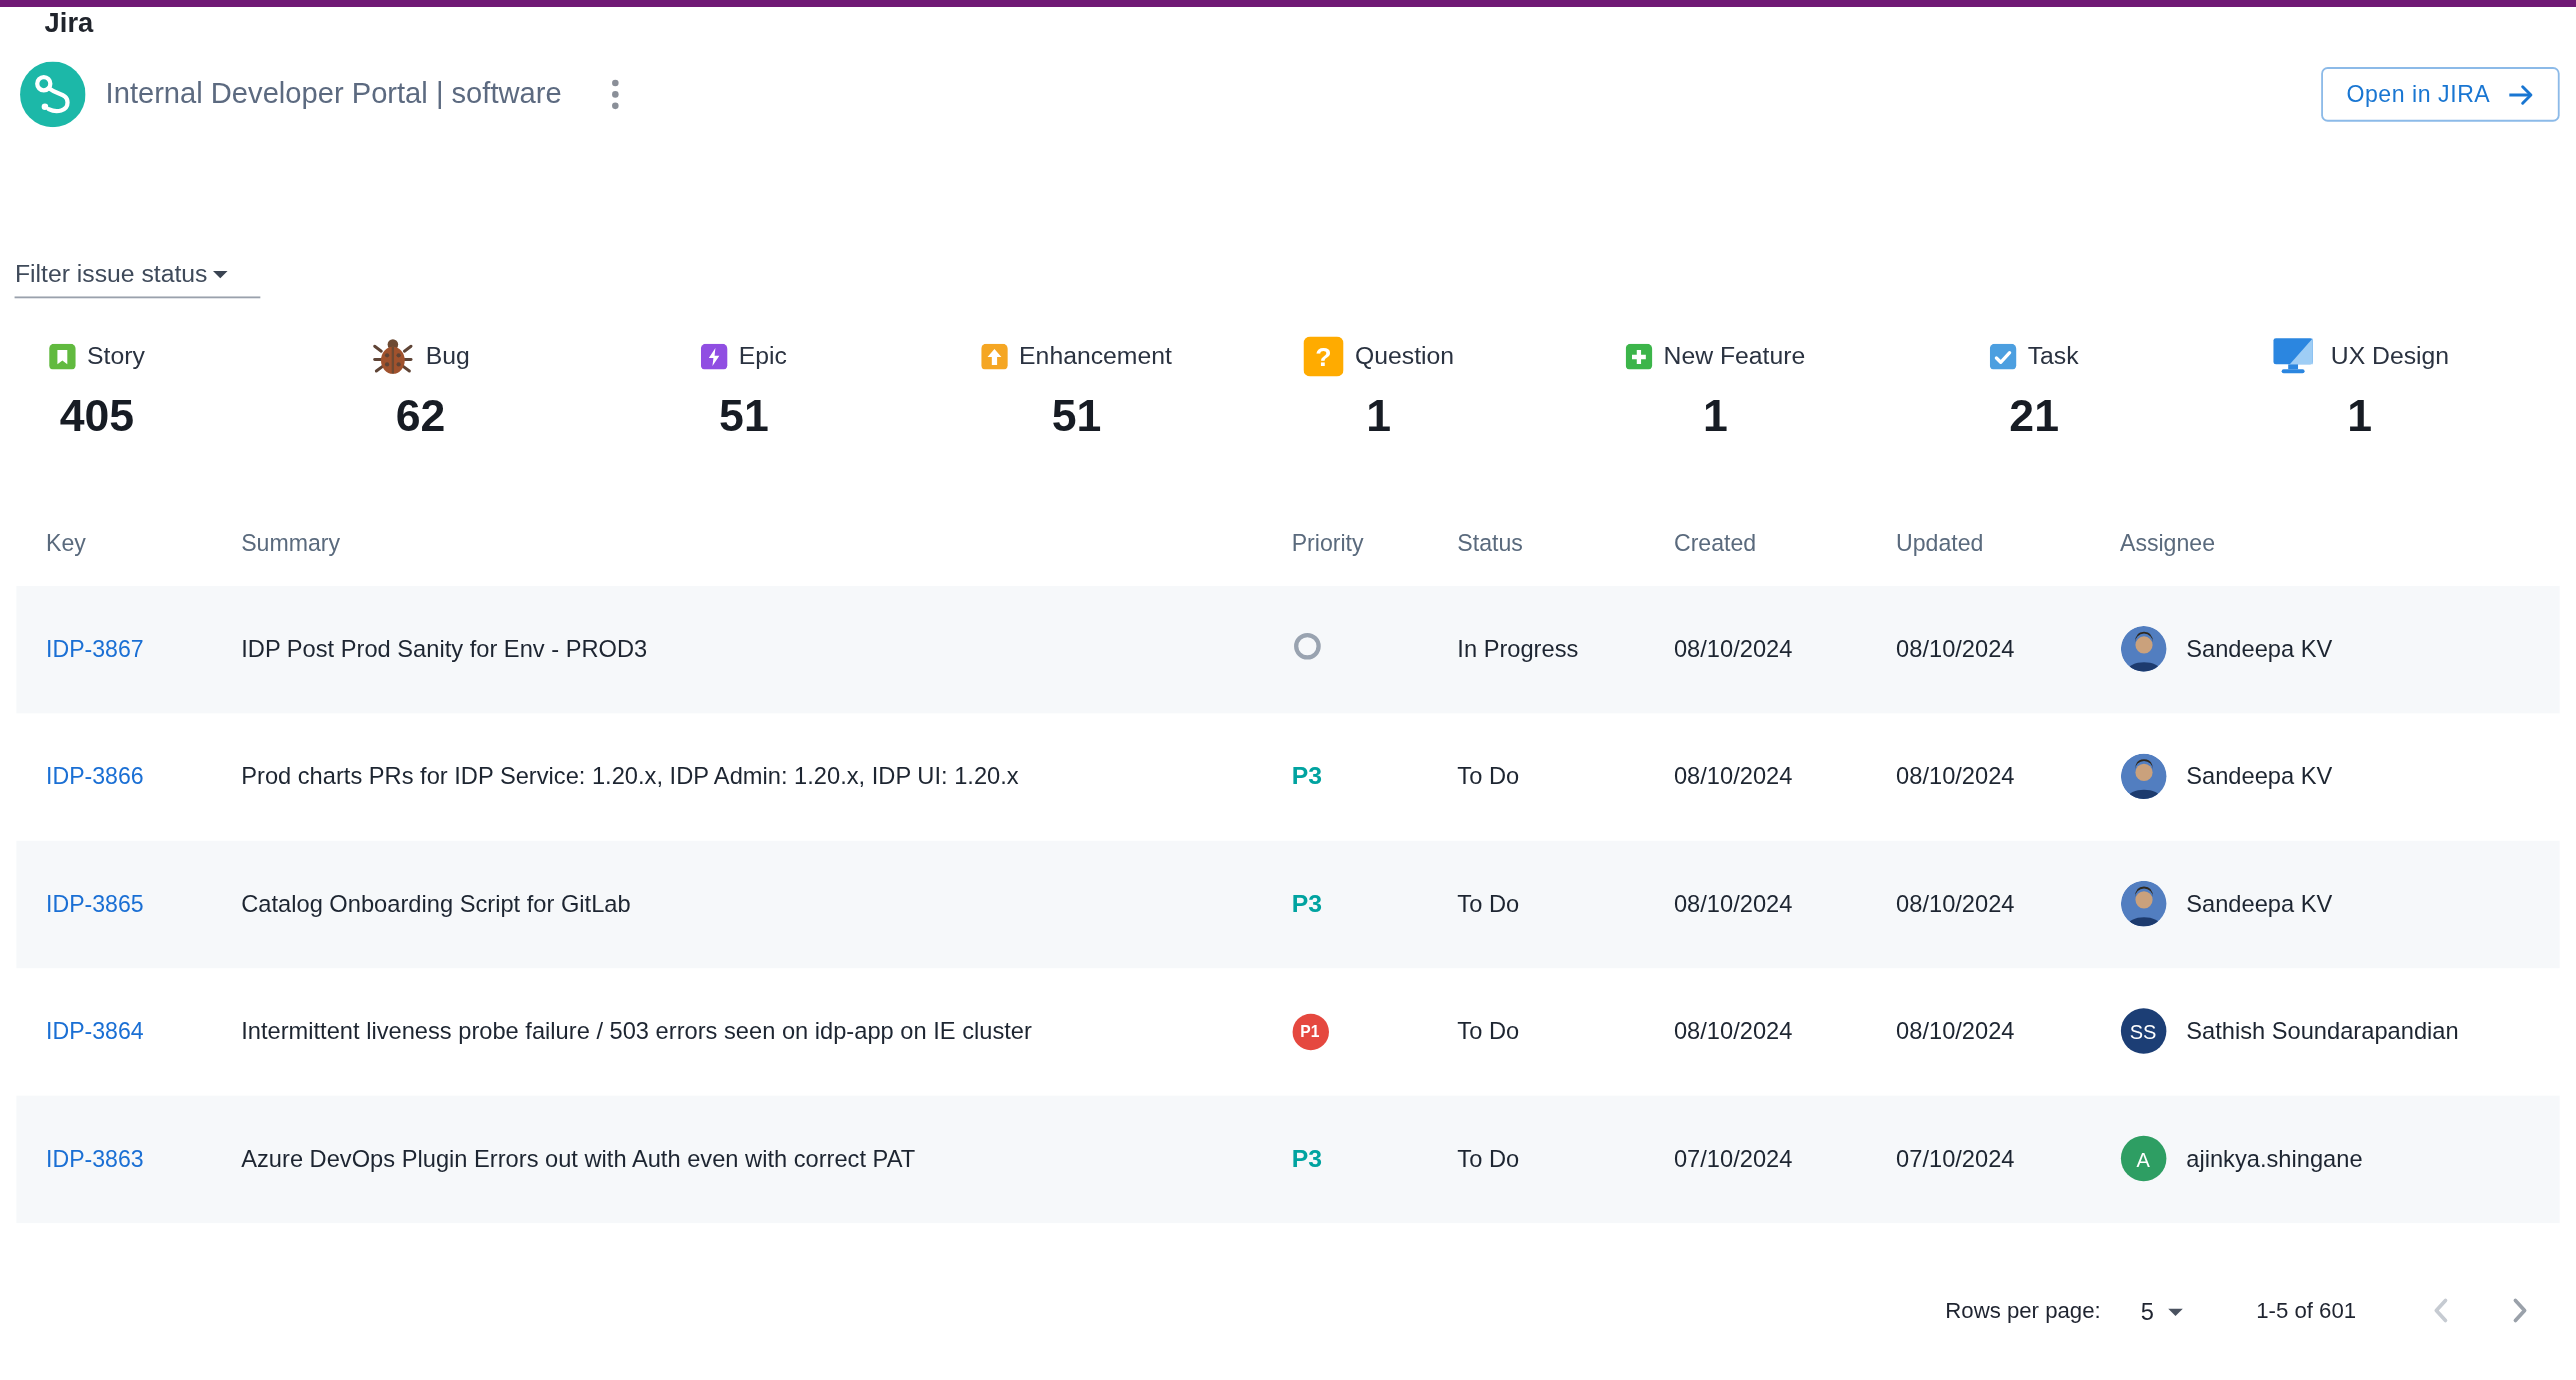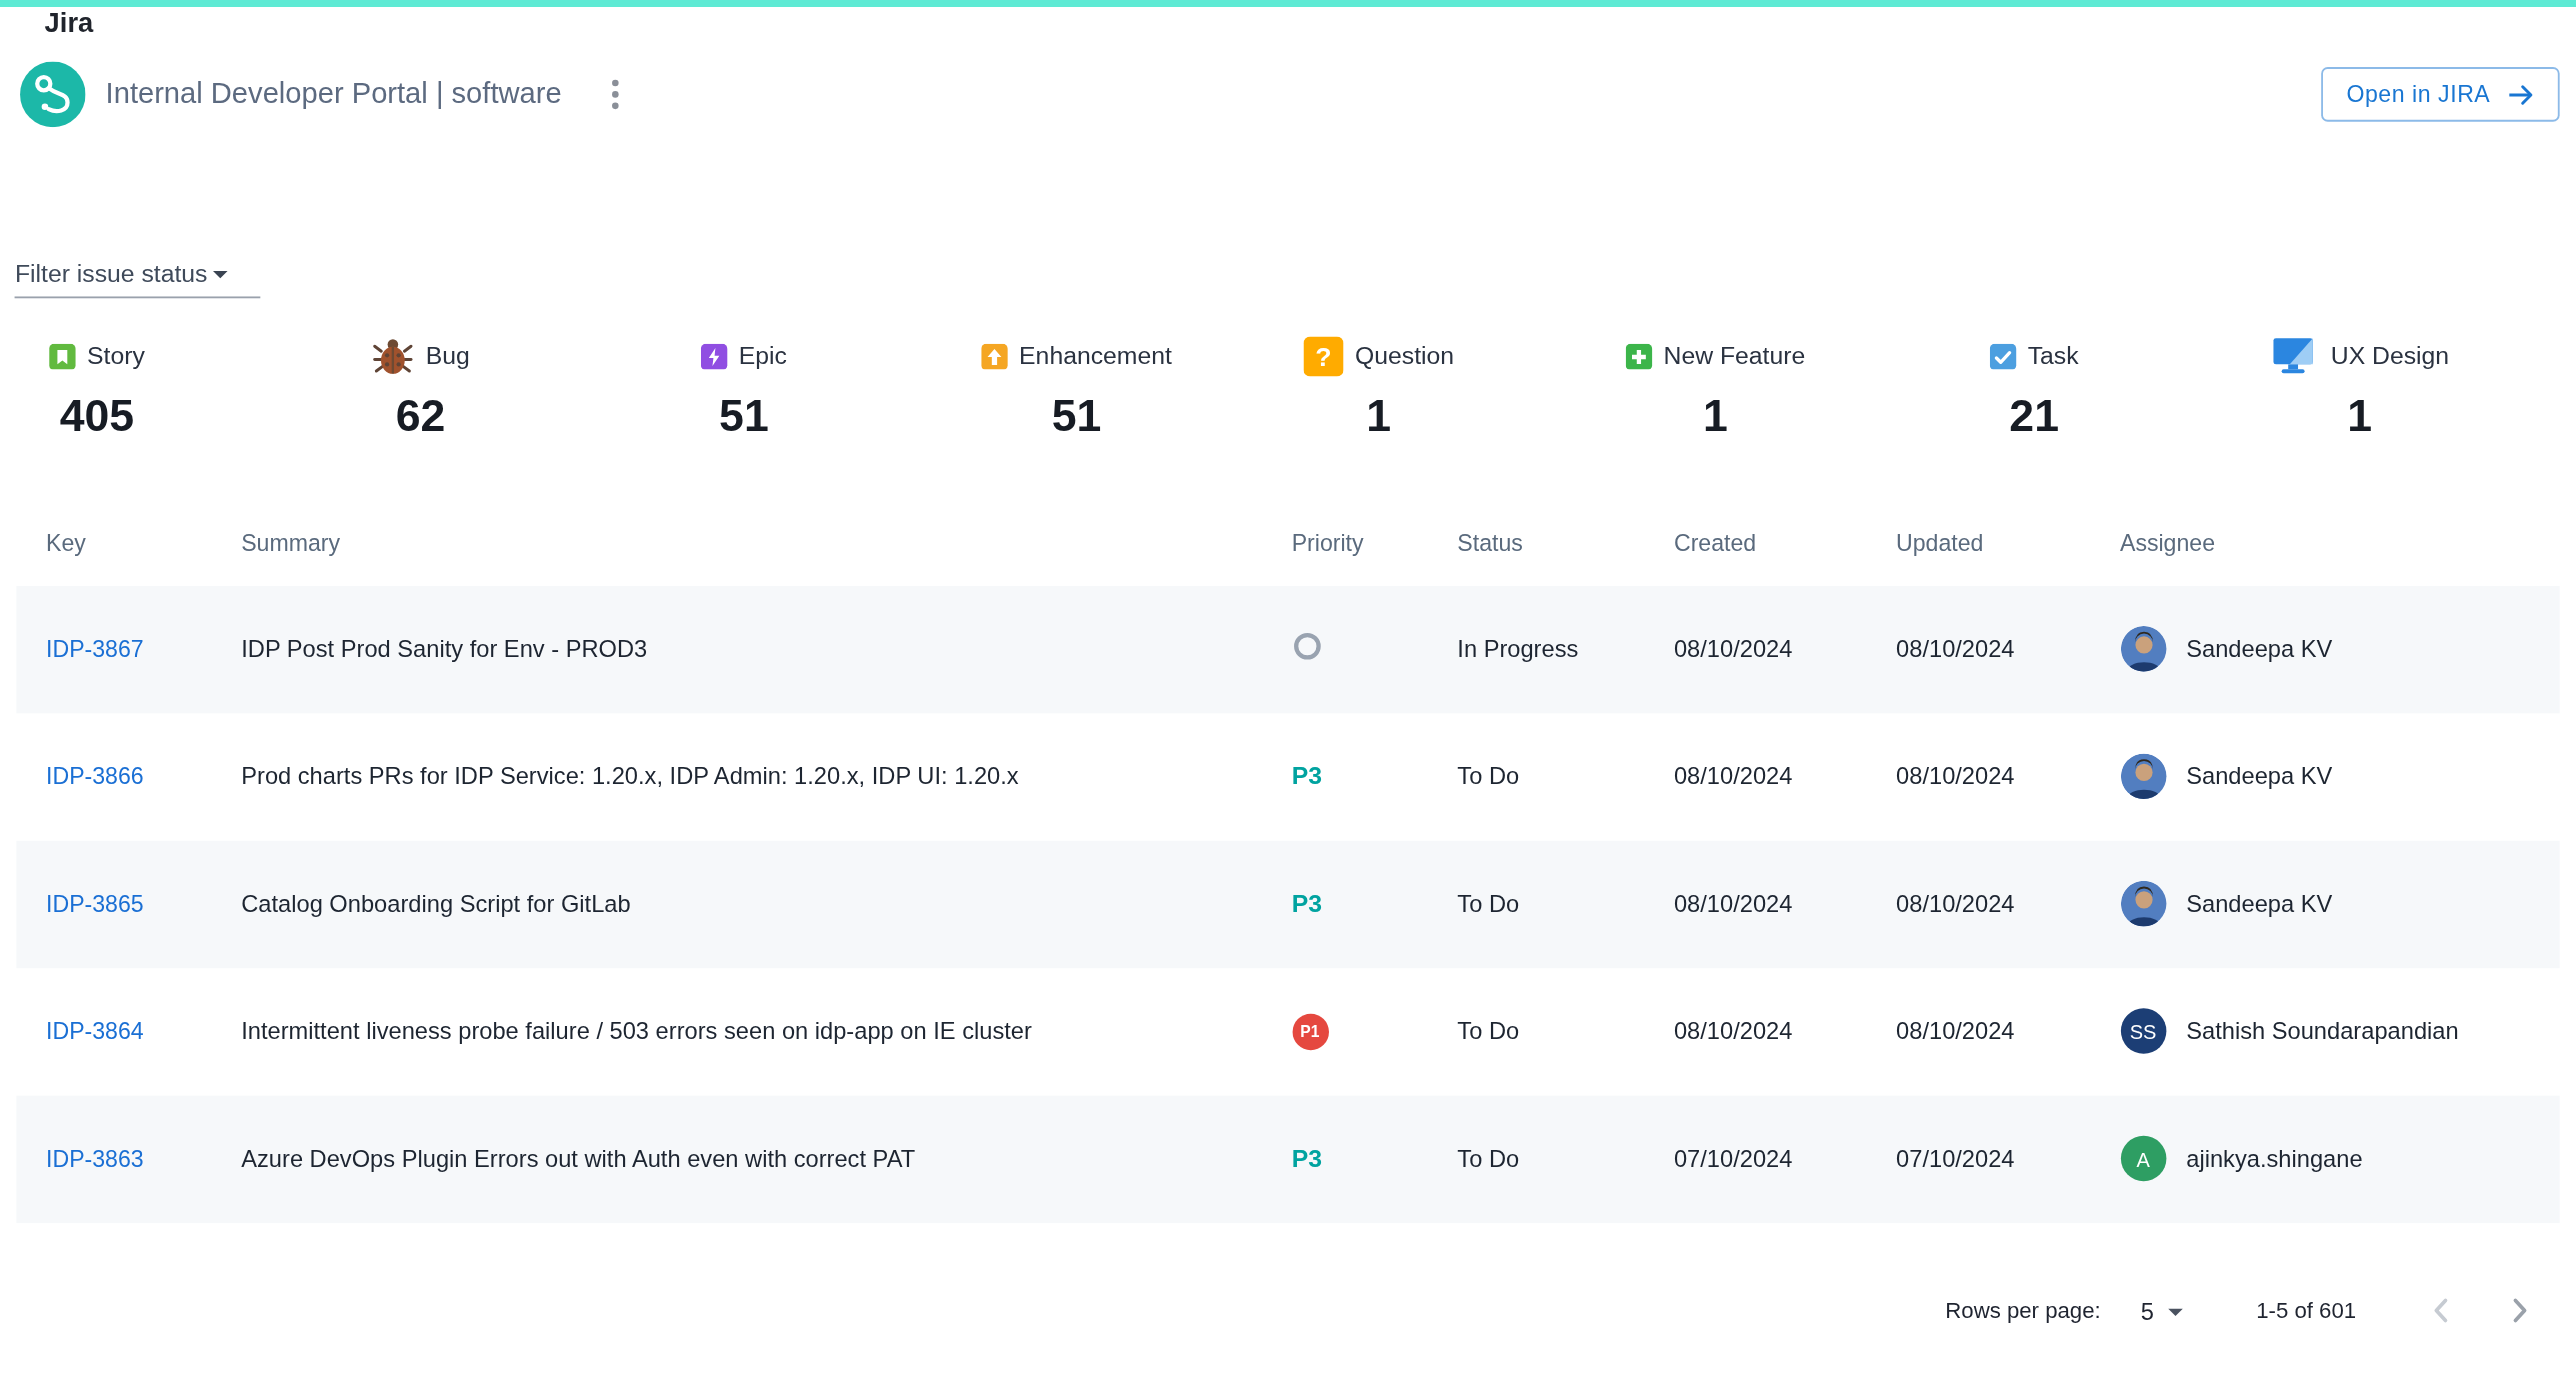--- a/index.html
+++ b/index.html
@@ -1,17 +1,17 @@
 <!DOCTYPE html>
 <html style="font-size:14.5px"><head>
 <meta charset="utf-8">
 <style>
   html,body { margin:0; padding:0; background:#fff; }
   body { font-family:"Liberation Sans", sans-serif; overflow:hidden; }
-  .viewport { width:2576px; height:1381px; overflow:hidden; background:#5eead4; }
+  .viewport { width:2576px; height:1381px; overflow:hidden; background:#701a75; }
   .scale { width:1415px; height:758px; transform:scale(1.820513); transform-origin:0 0; background:#fff; }
 
   .page-title { margin:7.3px 0 0 24.5px; font-size:15px; font-weight:700; color:#20242c; }
 
   .header-row { display:flex; align-items:center; justify-content:space-between; margin:11px 9px 0 11px; height:40px; }
   .header-left { display:flex; align-items:center; }
   .logo { width:36px; height:36px; flex:0 0 auto; }
   .project-title { font-size:16px; color:#5c6a80; margin-left:11px; white-space:nowrap; }
   .kebab { margin-left:20px; cursor:pointer; display:flex; align-items:center; }
 

